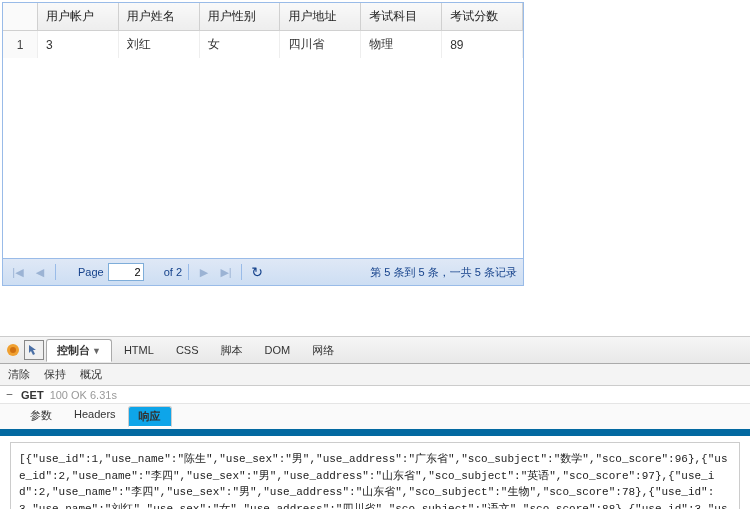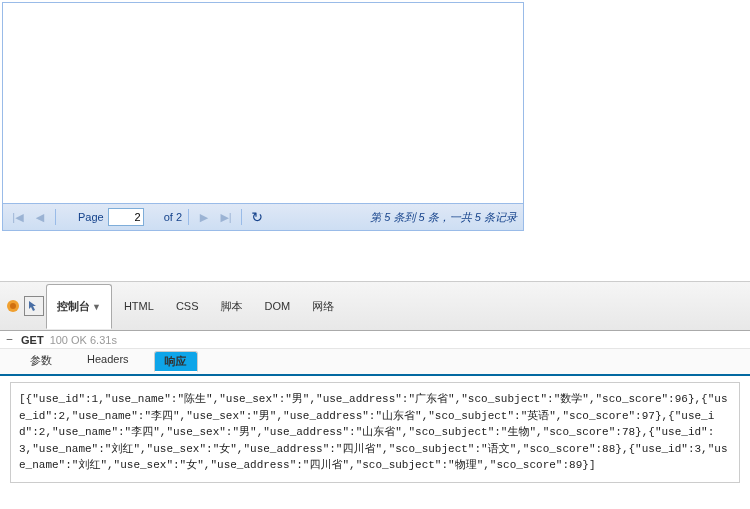--- a/index.html
+++ b/index.html
@@ -10,47 +10,71 @@
   .grid th{background:linear-gradient(#f9f9f9,#ededed);border-right:1px solid #d0d0d0;border-bottom:1px solid #d0d0d0;padding:5px 8px;text-align:left;color:#222;font-weight:normal;font-size:12px;}
   .grid td{padding:5px 8px;border-right:1px solid #eee;font-size:12px;}
   .grid .rownum{color:#444;background:#fafafa;width:18px;text-align:center;}
   .grid-body{height:200px;background:#fff;}
   .paging{background:linear-gradient(#dfe8f6,#cddef3);border-top:1px solid #99bbe8;padding:4px 6px;display:flex;align-items:center;gap:4px;}
   .pg-btn{width:18px;height:18px;display:inline-flex;align-items:center;justify-content:center;color:#15428b;cursor:pointer;font-size:11px;border-radius:2px;}
   .pg-btn.disabled{color:#9bb3d4;cursor:default;}
   .pg-sep{width:1px;height:16px;background:#99bbe8;margin:0 2px;}
   .pg-input{width:30px;height:16px;border:1px solid #7eadd9;font-size:11px;text-align:right;padding:0 2px;}
   .pg-text{color:#15428b;font-size:11px;padding-left:16px;}
-  .pg-status{margin-left:auto;color:#15428b;font-size:11px;font-style:italic;}
+  .pg-status{margin-left:auto;color:#15428b;font-size:11px;}
   .refresh{color:#15428b;font-size:14px;}
   
   .devtools{margin-top:50px;border-top:1px solid #ccc;font-size:11px;}
   .dt-tabs{background:linear-gradient(#f5f5f5,#e8e8e8);border-bottom:1px solid #aaa;display:flex;align-items:center;padding:2px 4px;gap:2px;}
   .dt-bug{width:18px;height:18px;display:inline-flex;align-items:center;justify-content:center;}
   .dt-cursor{width:18px;height:18px;border:1px solid #888;background:#f0f0f0;display:inline-flex;align-items:center;justify-content:center;font-size:11px;}
-  .dt-tab{padding:14px 10px;color:#333;cursor:pointer;}
+  .dt-tab{padding:3px 10px;color:#333;cursor:pointer;}
   .dt-tab.active{background:#fff;border:1px solid #aaa;border-bottom:1px solid #fff;border-radius:3px 3px 0 0;font-weight:bold;margin-bottom:-1px;}
   .dt-tab .arrow{font-size:9px;margin-left:2px;color:#666;}
   .dt-toolbar{background:#f4f4f4;border-bottom:1px solid #ccc;padding:3px 8px;display:flex;gap:14px;}
   .dt-tool{color:#333;cursor:pointer;}
   .dt-row{display:flex;align-items:center;gap:6px;border-bottom:1px solid #e5e5e5;padding:2px 4px;}
   .dt-toggle{width:11px;text-align:center;color:#666;cursor:pointer;font-family:monospace;}
   .dt-method{font-weight:bold;}
   .dt-url{font-weight:bold;color:#000;}
   .dt-status{color:#999;}
-  .dt-subtabs{display:flex;gap:15px;padding:2px 20px;background:#fafafa;border-bottom:2px solid #0369a1;}
+  .dt-subtabs{display:flex;gap:2px;padding:2px 20px;background:#fafafa;border-bottom:7px solid #0369a1;}
   .dt-subtab{padding:2px 10px;color:#333;cursor:pointer;}
   .dt-subtab.active{background:#0ea5e9;border:1px solid #ccc;border-bottom:1px solid #fff;border-radius:3px 3px 0 0;font-weight:bold;}
   .dt-response{border:1px solid #ccc;margin:6px 10px;padding:8px;font-family:"Courier New",monospace;font-size:11px;line-height:1.5;color:#222;white-space:pre-wrap;word-break:break-all;background:#fff;}
 </style>
 </head>
 <body>
 
 <div class="panel">
   <div class="grid">
+    <table>
+      <thead>
+        <tr>
+          <th class="rownum"></th>
+          <th>用户帐户</th>
+          <th>用户姓名</th>
+          <th>用户性别</th>
+          <th>用户地址</th>
+          <th>考试科目</th>
+          <th>考试分数</th>
+        </tr>
+      </thead>
+      <tbody>
+        <tr>
+          <td class="rownum">1</td>
+          <td>3</td>
+          <td>刘红</td>
+          <td>女</td>
+          <td>四川省</td>
+          <td>物理</td>
+          <td>89</td>
+        </tr>
+      </tbody>
+    </table>
     <div class="grid-body"></div>
   </div>
   <div class="paging">
     <span class="pg-btn disabled">|◀</span>
     <span class="pg-btn disabled">◀</span>
     <span class="pg-sep"></span>
     <span class="pg-text">Page</span>
     <input class="pg-input" value="2" style="">
     <span class="pg-text">of 2</span>
     <span class="pg-sep"></span>
@@ -75,20 +99,25 @@
           <path d="M1 1 L1 9 L3 7 L5 11 L7 10 L5 6 L8 6 Z" fill="#4a6fa5"></path>
         </svg>
     </span>
     <span class="dt-tab active"><span>控制台</span><span class="arrow">▼</span></span>
     <span class="dt-tab">HTML</span>
     <span class="dt-tab">CSS</span>
     <span class="dt-tab">脚本</span>
     <span class="dt-tab">DOM</span>
     <span class="dt-tab">网络</span>
   </div>
+  <div class="dt-toolbar">
+    <span class="dt-tool">清除</span>
+    <span class="dt-tool">保持</span>
+    <span class="dt-tool">概况</span>
+  </div>
   <div class="dt-row">
     <span class="dt-toggle">−</span>
     <span class="dt-method">GET</span>
     <span class="dt-status">100 OK 6.31s</span>
   </div>
   <div class="dt-subtabs">
     <span class="dt-subtab">参数</span>
     <span class="dt-subtab">Headers</span>
     <span class="dt-subtab active">响应</span>
   </div>

